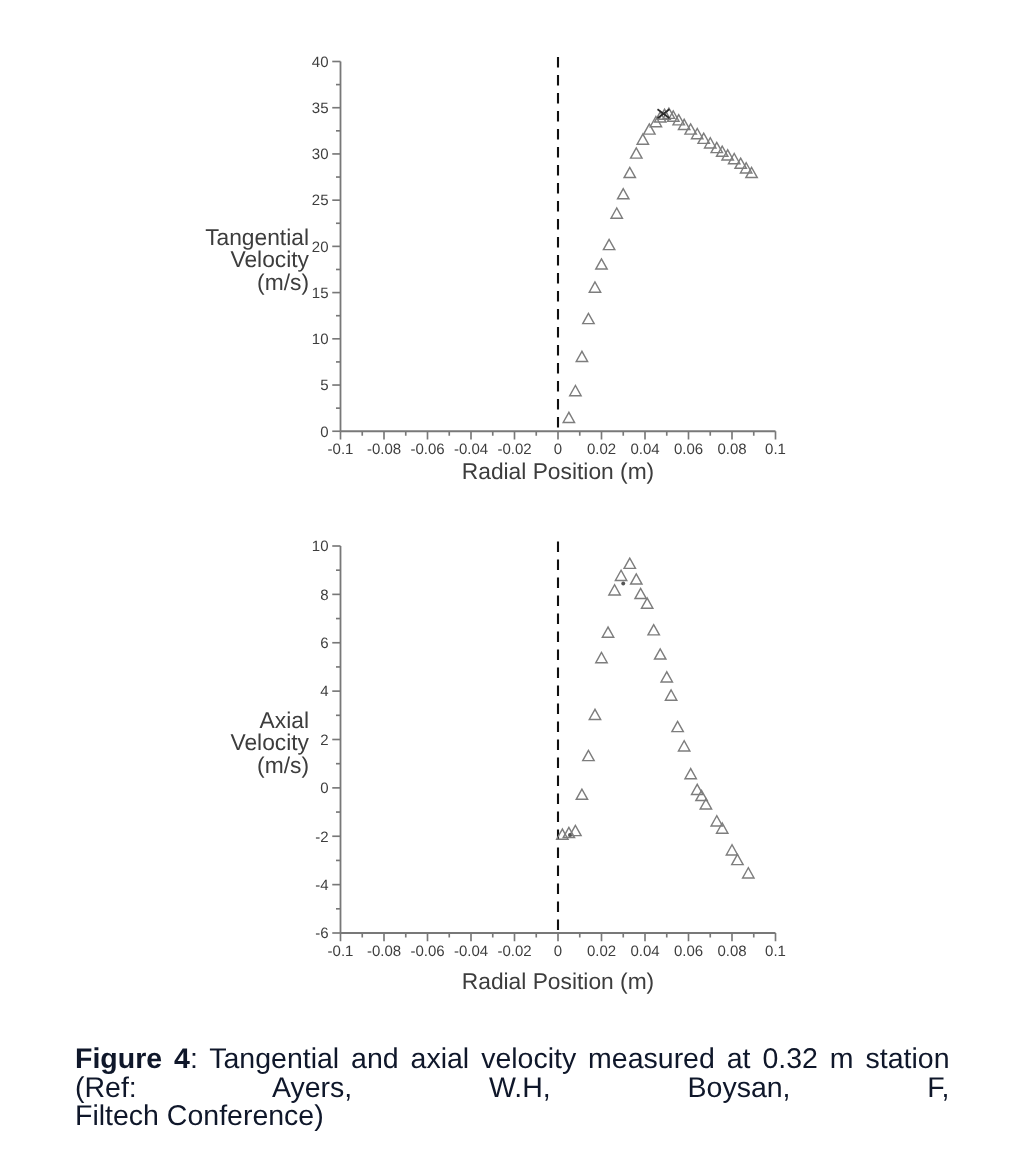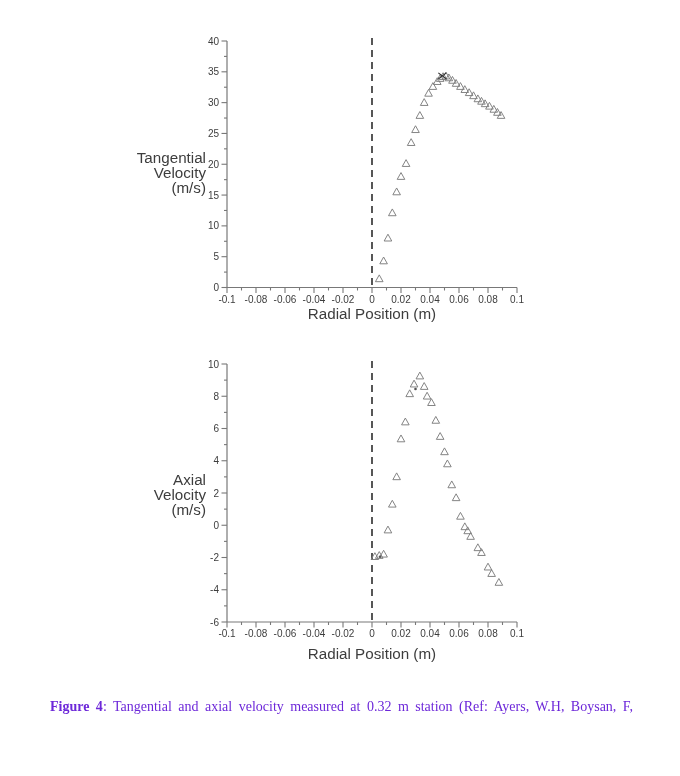--- a/index.html
+++ b/index.html
@@ -19,24 +19,24 @@
     font-family: "Liberation Sans", sans-serif;
     fill: #3d3d3d;
   }
   .tick-label { font-size: 10px; }
   .axis-title { font-size: 15.2px; fill: #2e2e2e; }
   #caption {
     position: absolute;
     left: 50px;
     top: 697px;
     width: 583px;
-    font-family: Liberation Serif, serif;
-    font-size: 14px;
+    font-family: Liberation Sans, sans-serif;
+    font-size: 19px;
     line-height: 19px;
-    color: #6d28d9;
+    color: #0f172a;
   }
   .cap-line { width: 100%; }
   .cap-just { text-align: justify; text-align-last: justify; }
 </style>
 </head>
 <body>
 
 <div id="page">
 
   <svg id="chart1" class="chart-svg" width="680" height="330" viewBox="0 0 680 330">
@@ -254,15 +254,16 @@
       <text x="372" y="329" text-anchor="middle" class="axis-title">Radial Position (m)</text>
       <g>
         <text x="206" y="155" text-anchor="end" class="axis-title">Axial</text>
         <text x="206" y="170" text-anchor="end" class="axis-title">Velocity</text>
         <text x="206" y="185" text-anchor="end" class="axis-title">(m/s)</text>
       </g>
     </svg>
 
   <div id="caption">
     <div class="cap-line cap-just"><b>Figure 4</b><span>: Tangential and axial velocity measured at 0.32 m station (Ref: Ayers, W.H, Boysan, F,</span></div>
+    <div class="cap-line">Filtech Conference)</div>
   </div>
 
 </div>
 
 </body></html>

